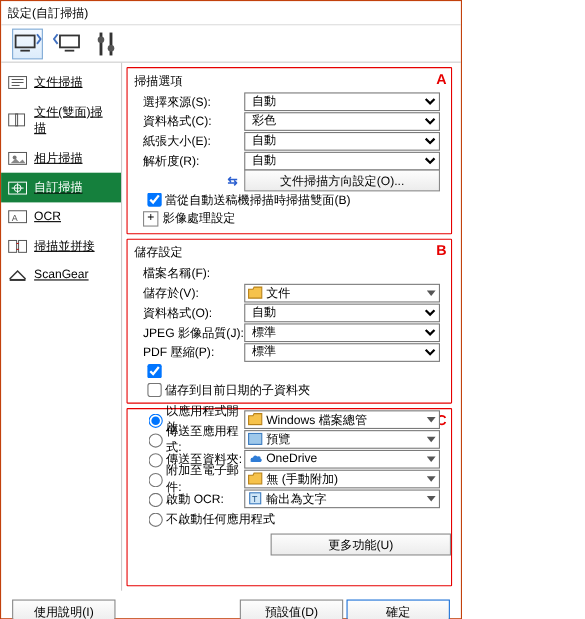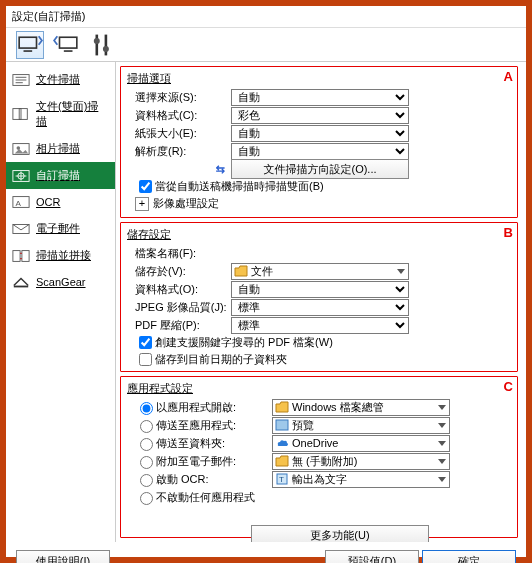--- a/index.html
+++ b/index.html
@@ -1,34 +1,34 @@
 <!DOCTYPE html>
 <html><head>
 <meta charset="utf-8">
 <style>
   * { box-sizing: border-box; font-family: "Microsoft JhengHei", "SimSun", Arial, sans-serif; }
   body { margin: 0; background: #fff; font-size: 11px; }
-  .window { width: 532px; height: 563px; border: 6px solid #c2410c; position: relative; }
+  .window { width: 420px; height: 563px; border: 1px solid #c2410c; position: relative; }
   .titlebar { height: 22px; border-bottom: 1px solid #ddd; padding: 3px 6px; font-size: 11px; }
   .toolbar { height: 34px; border-bottom: 1px solid #ccc; display: flex; align-items: center; padding: 0 6px; }
   .tool-icon { width: 28px; height: 28px; margin: 0 4px; display: flex; align-items: center; justify-content: center; border: 1px solid transparent; }
   .tool-icon.active { border: 1px solid #7aa7d4; background: linear-gradient(#f4f9ff,#dcecfb); }
   .body { display: flex; height: 480px; }
   .sidebar { width: 110px; border-right: 1px solid #ccc; padding-top: 4px; text-decoration: underline; }
   .sb-item { display: flex; align-items: center; padding: 6px 6px; gap: 6px; cursor: pointer; }
   .sb-item.selected { background: #15803d; color: #fff; }
   .sb-ico { width: 18px; height: 14px; display: inline-flex; align-items: center; justify-content: center; }
   .sb-ico svg { width: 18px; height: 14px; }
   .main { flex: 1; position: relative; overflow: hidden; }
   .section { position: absolute; border: 1.5px solid #e60000; border-radius: 1px; }
   .secA { left: 4px; top: 4px; right: 8px; height: 152px; }
   .secB { left: 4px; top: 160px; right: 8px; height: 150px; }
   .secC { left: 4px; top: 314px; right: 8px; height: 162px; }
   .badge { position: absolute; top: 2px; right: 4px; font-weight: bold; color: #e60000; font-size: 13px; }
-  .sec-title { font-size: 11px; padding: 4px 6px 2px 6px; text-decoration: underline; }
+  .sec-title { font-size: 11px; padding: 4px 6px 2px 6px; }
   .row { display: flex; align-items: center; height: 18px; padding-left: 14px; }
   .row label { width: 96px; font-size: 11px; text-align: left; }
   .row .ctrl { flex: 1; padding-right: 10px; }
   select, input[type=text] { width: 176px; height: 17px; font-size: 11px; border: 1px solid #7a7a7a; background: #fff; padding: 0 2px; }
   select { width: 178px; }
   button.app-btn { height: 20px; font-size: 11px; border: 1px solid #888; background: linear-gradient(#fdfdfd,#ececec); padding: 0 10px; }
   .chk { display: flex; align-items: center; font-size: 11px; padding-left: 14px; height: 17px; }
   .radio-row { display: flex; align-items: center; height: 18px; padding-left: 14px; }
   .radio-row label { width: 116px; font-size: 11px; }
   .radio-row .ctrl { flex: 1; padding-right: 10px; }
@@ -122,29 +122,20 @@
             <svg viewBox="0 0 20 14">
               <rect x="1" y="1" width="18" height="12" fill="none" stroke="#555"></rect>
               <text x="4" y="11" font-size="9" fill="#555">A</text>
             </svg>
           </span>
         <span>OCR</span>
       </div>
       <div class="sb-item">
         <span class="sb-ico">
             <svg viewBox="0 0 20 14">
-              <rect x="1" y="2" width="18" height="10" fill="none" stroke="#555"></rect>
-              <path d="M1 2 L10 8 L19 2" fill="none" stroke="#555"></path>
-            </svg>
-          </span>
-        <span>電子郵件</span>
-      </div>
-      <div class="sb-item">
-        <span class="sb-ico">
-            <svg viewBox="0 0 20 14">
               <rect x="1" y="1" width="8" height="12" fill="none" stroke="#555"></rect>
               <rect x="11" y="1" width="8" height="12" fill="none" stroke="#555"></rect>
               <line x1="9" y1="4" x2="11" y2="4" stroke="#b00"></line>
               <line x1="9" y1="10" x2="11" y2="10" stroke="#b00"></line>
             </svg>
           </span>
         <span>掃描並拼接</span>
       </div>
       <div class="sb-item">
         <span class="sb-ico">
@@ -218,31 +209,29 @@
         <div class="row">
           <label>JPEG 影像品質(J):</label>
           <div class="ctrl"><select><option>標準</option></select></div>
         </div>
         <div class="row">
           <label>PDF 壓縮(P):</label>
           <div class="ctrl"><select><option>標準</option></select></div>
         </div>
         <div class="chk">
           <input type="checkbox" checked="" style="">
-          <span>創建支援關鍵字搜尋的 PDF 檔案(W)</span>
         </div>
         <div class="chk">
           <input type="checkbox" style="">
           <span>儲存到目前日期的子資料夾</span>
         </div>
       </div>
 
       <div class="section secC">
         <span class="badge">C</span>
-        <div class="sec-title">應用程式設定</div>
 
         <div class="radio-row">
           <input type="radio" name="appact" checked="" style="">
           <label>以應用程式開啟:</label>
           <div class="ctrl">
               <div class="combo">
             <span class="ci">
                   <svg viewBox="0 0 14 12">
                     <path d="M1 3 L5 3 L6 1 L13 1 L13 11 L1 11 Z" fill="#f6c24b" stroke="#b78119"></path>
                   </svg>
@@ -305,21 +294,21 @@
                   </svg>
                 </span>
             <span>輸出為文字</span>
               </div>
             </div>
         </div>
         <div class="radio-row">
           <input type="radio" name="appact" style="">
           <label style="width:200px">不啟動任何應用程式</label>
         </div>
-        <div class="row" style="padding-left:130px;margin-top:20px">
+        <div class="row" style="padding-left:130px;margin-top:6px">
           <button class="app-btn" style="width:178px">更多功能(U)</button>
         </div>
       </div>
 
     </div>
   </div>
 
   <div class="footer">
     <div class="footer-left">
       <button>使用說明(I)</button>

